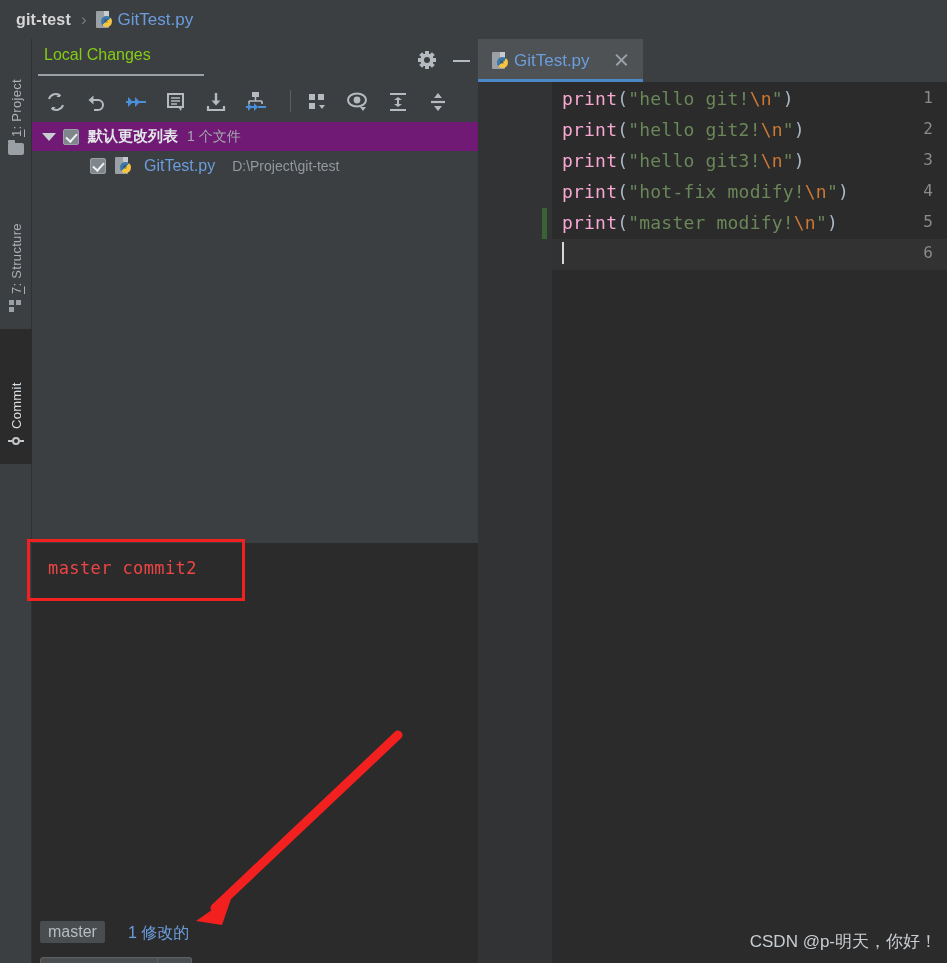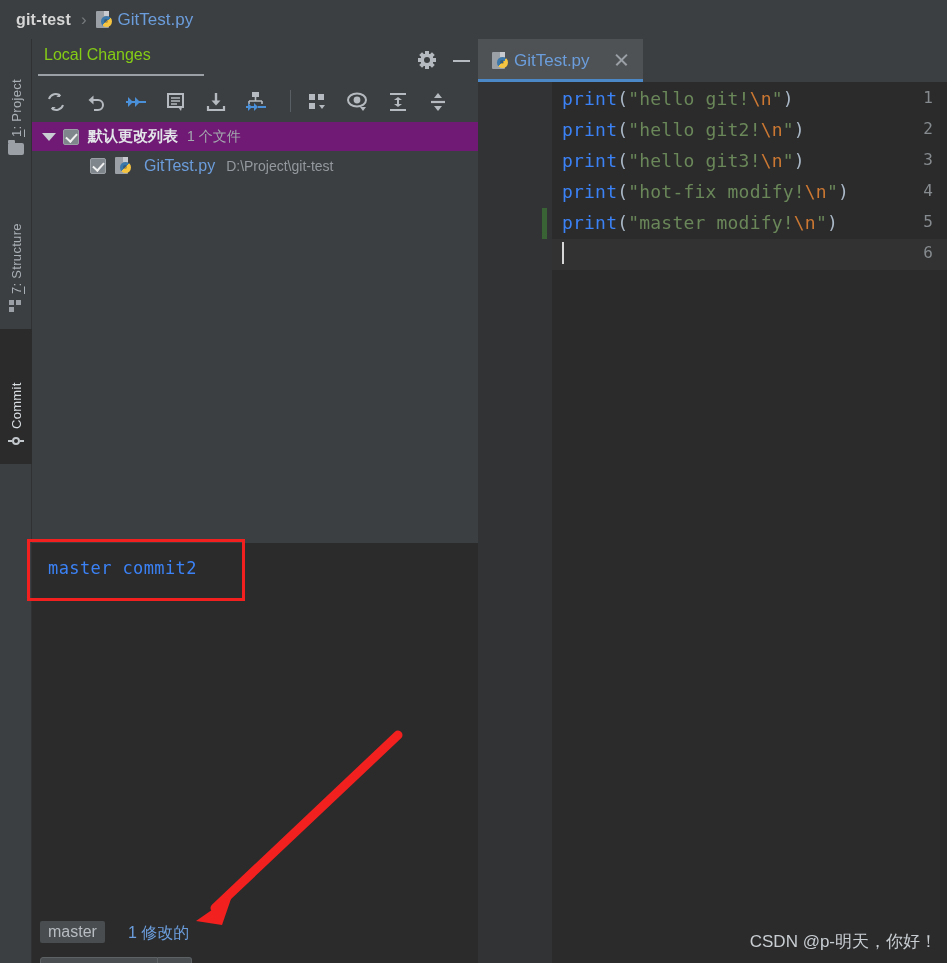--- a/index.html
+++ b/index.html
@@ -79,26 +79,26 @@
 
   .tree { position:absolute; left:0; top:83px; width:446px; height:460px; background:#3c3f41; }
   .tree-row { position:absolute; left:0; width:446px; height:29px; display:flex; align-items:center; }
   .tree-row.sel { background:#701a75; }
   .tri { width:0; height:0; border-left:7px solid transparent; border-right:7px solid transparent; border-top:8px solid #c9ced2; margin-left:10px; margin-right:7px; }
   .cbx { width:16px; height:16px; border:1px solid #9aa0a6; background:#7f868c; position:relative; border-radius:2px; }
   .cbx:after { content:""; position:absolute; left:4px; top:1px; width:5px; height:9px; border:solid #f0f0f0; border-width:0 2px 2px 0; transform:rotate(42deg); }
   .node-title { font-size:15px; color:#e3e6e8; font-weight:bold; margin-left:9px; }
   .node-count { font-size:14px; color:#a3a9ae; margin-left:9px; }
   .file-name { font-size:16px; color:#6b9ddc; margin-left:7px; }
-  .file-path { font-size:14px; color:#93999e; margin-left:11px; }
+  .file-path { font-size:14px; color:#93999e; margin-left:17px; }
 
   .msgzone { position:absolute; left:0; top:504px; width:446px; height:420px; background:#2b2b2b; }
   .msgbox {
     position:absolute; left:2px; top:5px; width:443px; height:62px;
-    background:#2b2b2b; color:#3b82f6;
+    background:#2b2b2b; color:#ef4444;
     font-family:"DejaVu Sans Mono", monospace; font-size:17px;
     padding:10px 0 0 14px; white-space:pre; letter-spacing:.4px;
   }
 
   .branchline { position:absolute; left:0; top:378px; width:446px; height:28px; }
   .branch-badge { position:absolute; left:8px; top:0; background:#4a4d4f; color:#b6bcc1; font-size:16px; padding:2px 8px; border-radius:2px; }
   .mod-link { position:absolute; left:96px; top:2px; font-size:16px; color:#6b9ddc; }
 
   .btnrow { position:absolute; left:0; top:414px; width:446px; height:44px; }
   .commit-btn {
@@ -123,21 +123,21 @@
   .etab .tclose:before { transform:rotate(45deg); } .etab .tclose:after { transform:rotate(-45deg); }
   .tab-underline { position:absolute; left:0; top:40px; width:165px; height:3px; background:#4a88c7; }
 
   .code-area { position:absolute; left:0; top:43px; width:469px; height:881px; background:#2b2b2b; }
   .gutter { position:absolute; left:0; top:0; width:74px; height:881px; background:#313335; }
   .gutter-line { position:absolute; right:14px; font-size:16px; color:#868b8f;
                  font-family:"DejaVu Sans Mono", monospace; }
   .ln-mark { position:absolute; left:64px; width:5px; height:31px; background:#3a6335; }
   .code-line { position:absolute; left:84px; font-size:18px; white-space:pre;
                font-family:"DejaVu Sans Mono", monospace; letter-spacing:.2px; }
-  .kw { color:#3b82f6; } .pn { color:#a9b7c6; } .st { color:#6a8759; } .es { color:#cc7832; }
+  .kw { color:#f9a8d4; } .pn { color:#a9b7c6; } .st { color:#6a8759; } .es { color:#cc7832; }
   .caret { position:absolute; left:84px; width:2px; height:22px; background:#d6d6d6; }
   .curline { position:absolute; left:74px; width:395px; height:31px; background:#323232; }
 
   
   .wm { position:absolute; right:10px; bottom:10px; font-size:17px; color:#c9ced3; }
 
   
   .ann-box { position:absolute; left:27px; top:539px; width:218px; height:62px;
              border:3px solid #f2211f; pointer-events:none; }
   .ann-arrow { position:absolute; left:0; top:0; width:947px; height:963px; pointer-events:none; }

